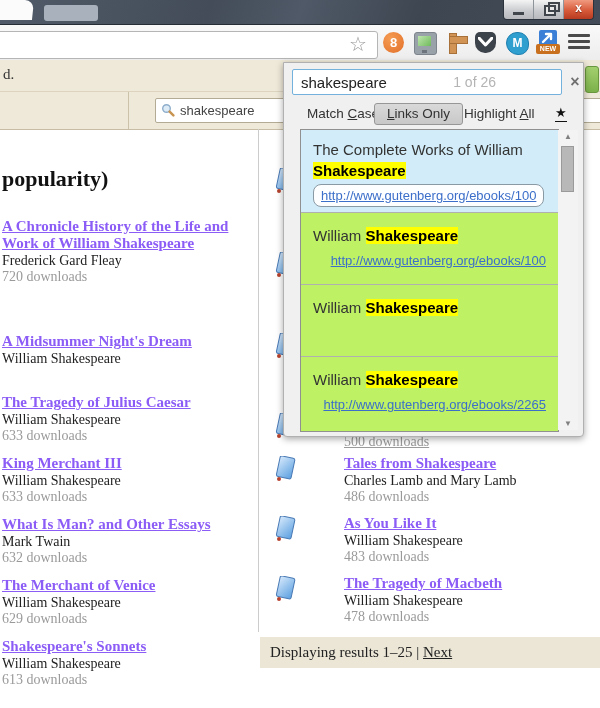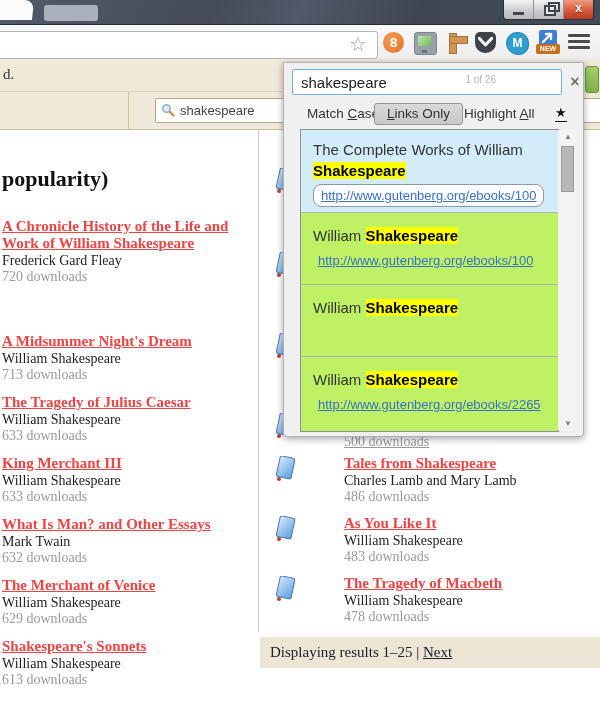--- a/index.html
+++ b/index.html
@@ -64,21 +64,21 @@
     border:1px solid #b3ab93;border-radius:2px;font-size:13px;color:#444;line-height:23px;padding-left:24px;}
   #site-search svg{position:absolute;left:5px;top:4px;}
   #go-btn{left:585px;top:66px;width:12px;height:25px;background:linear-gradient(#a3d06e,#7cb14a);
     border:1px solid #69973d;border-radius:3px;}
 
   
   .serif{font-family:"Liberation Serif",serif;}
   #page-heading{left:2px;top:166px;font-family:"Liberation Serif",serif;
     font-size:22px;font-weight:bold;color:#111;}
   .book{left:2px;width:254px;font-family:"Liberation Serif",serif;}
-  .bk-title{font-size:15px;font-weight:bold;color:#ef4444;text-decoration:underline;line-height:17px;}
+  .bk-title{font-size:15px;font-weight:bold;color:#8b5cf6;text-decoration:underline;line-height:17px;}
   .bk-author{font-size:14px;color:#222;line-height:16px;margin-top:1px;}
   .bk-dl{font-size:14px;color:#9a9a9a;line-height:16px;}
   #col-divider{left:258px;top:129px;width:1px;height:503px;background:#ccc;}
 
   
   .rbook{left:344px;width:240px;font-family:"Liberation Serif",serif;}
   .book-ico{left:274px;width:24px;height:26px;}
   #partial-dl{left:344px;top:434px;font-family:"Liberation Serif",serif;font-size:14px;color:#9a9a9a;text-decoration:underline;}
   #pagination{left:260px;top:637px;width:340px;height:31px;background:#ebe6d6;}
   #pagination .txt{position:absolute;left:10px;top:7px;font-family:Liberation Serif, serif;
@@ -86,39 +86,39 @@
   #pagination a{color:#222;text-decoration:underline;}
 
   
   #findbar{left:283px;top:62px;width:301px;height:375px;background:#f0f0f0;
     border:1px solid #b0b0b0;border-radius:0 0 4px 4px;box-shadow:0 2px 7px rgba(0,0,0,.35);
     box-sizing:border-box;z-index:10;}
   #find-input{position:absolute;left:8px;top:6px;width:270px;height:26px;box-sizing:border-box;
     background:#fff;border:1px solid #74b2dd;border-radius:2px;font-size:15px;color:#222;
     padding:0 52px 0 8px;font-family:"Liberation Sans",sans-serif;}
   #find-count{position:absolute;left:212px;top:11px;width:60px;text-align:right;
-    font-size:10px;color:#b4b4b4;pointer-events:none;padding-right:66px;box-sizing:border-box;}
+    font-size:14px;color:#b4b4b4;pointer-events:none;padding-right:66px;box-sizing:border-box;}
   #find-count{left:8px;width:270px;}
   #find-close{position:absolute;left:283px;top:9px;width:16px;height:20px;color:#707070;
     font-size:16px;font-weight:bold;line-height:20px;text-align:center;}
   .fb-btn{position:absolute;top:40px;height:22px;font-size:13.5px;color:#333;line-height:22px;}
   .fb-btn u{text-decoration:underline;}
   #btn-links-only{background:linear-gradient(#d9d9d9,#c8c8c8);border:1px solid #979797;
     border-radius:3px;padding:0 12px;line-height:20px;height:20px;}
   #find-star{position:absolute;left:271px;top:41px;font-size:13px;color:#111;
     border-bottom:1px solid #111;line-height:17px;}
 
   
   #find-list{position:absolute;left:16px;top:66px;width:257px;height:301px;background:#bef264;
     border:1px solid #909090;box-sizing:content-box;overflow:hidden;}
   .fr-item{position:relative;height:72px;border-top:1px solid #b0b0b0;padding:12px 12px 0;box-sizing:border-box;}
   .fr-item.sel{height:82px;border-top:none;background:#d2edf9;padding-top:9px;}
   .fr-title{font-size:15px;color:#333;line-height:21px;}
   .hl{background:#ffff00;font-weight:bold;color:#000;}
-  .fr-url{font-size:13px;color:#3b6fc9;text-decoration:underline;}
+  .fr-url{font-size:13px;color:#3b6fc9;text-decoration:underline;text-align:right;}
   .fr-item.sel .url-box{display:inline-block;margin-top:3px;border:1px solid #8a9aa5;
     border-radius:8px;padding:1px 7px 2px;background:#fdfeff;}
   .fr-item .plain-url{display:block;margin-top:7px;padding-left:5px;}
   
   #find-scroll{position:absolute;left:274px;top:67px;width:20px;height:300px;background:#f3f3f3;}
   #find-scroll .arr{position:absolute;left:0;width:20px;text-align:center;font-size:8px;color:#808080;}
   #find-scroll .thumb{position:absolute;left:3px;top:16px;width:13px;height:46px;
     background:#b8b8b8;border:1px solid #9a9a9a;box-sizing:border-box;}
 
   .bind-inline{display:inline;}
@@ -192,21 +192,20 @@
 <div id="page-heading" class="abs">popularity)</div>
 
 <div class="abs book" style="top:218px">
   <div class="bk-title">A Chronicle History of the Life and Work of William Shakespeare</div>
   <div class="bk-author">Frederick Gard Fleay</div>
   <div class="bk-dl">720 downloads</div>
 </div>
 <div class="abs book" style="top:333px">
   <div class="bk-title">A Midsummer Night's Dream</div>
   <div class="bk-author">William Shakespeare</div>
-  <div class="bk-dl">713 downloads</div>
 </div>
 <div class="abs book" style="top:394px">
   <div class="bk-title">The Tragedy of Julius Caesar</div>
   <div class="bk-author">William Shakespeare</div>
   <div class="bk-dl">633 downloads</div>
 </div>
 <div class="abs book" style="top:455px">
   <div class="bk-title">King Merchant III</div>
   <div class="bk-author">William Shakespeare</div>
   <div class="bk-dl">633 downloads</div>

